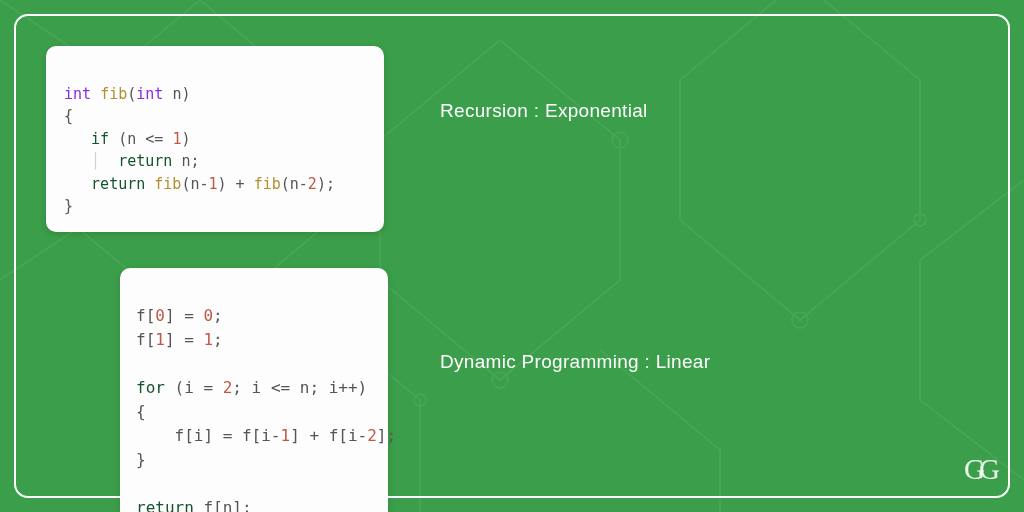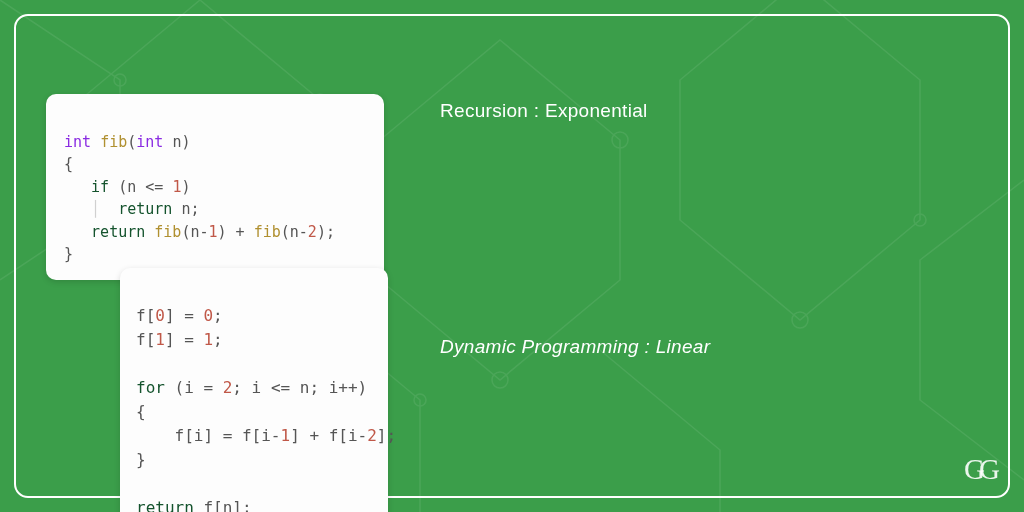--- a/index.html
+++ b/index.html
@@ -35,21 +35,20 @@
     font-size: 15px;
     line-height: 1.5;
     color: #555;
     white-space: pre;
     box-shadow: 0 2px 6px rgba(0,0,0,0.15);
   }
   .code-card.top {
     top: 46px;
     left: 46px;
     width: 338px;
-    margin-top: 48px;
   }
   .code-card.bottom {
     top: 268px;
     left: 120px;
     width: 268px;
     font-size: 16px;
     line-height: 1.5;
     padding: 12px 16px 8px 16px;
   }
   .kw-type { color: #8a2be2; }
@@ -62,21 +61,21 @@
   }
   .title {
     position: absolute;
     color: #ffffff;
     font-weight: 300;
     font-size: 19px;
     letter-spacing: 0.3px;
     text-align: right;
   }
   .title.t1 { top: 100px; left: 440px; }
-  .title.t2 { top: 336px; left: 440px; font-style: italic; }
+  .title.t2 { top: 351px; left: 440px; }
   .logo {
     position: absolute;
     bottom: 26px;
     right: 30px;
     font-family: Georgia, serif;
     font-size: 29px;
     color: rgba(255,255,255,0.9);
     letter-spacing: -6px;
   }
 </style>

